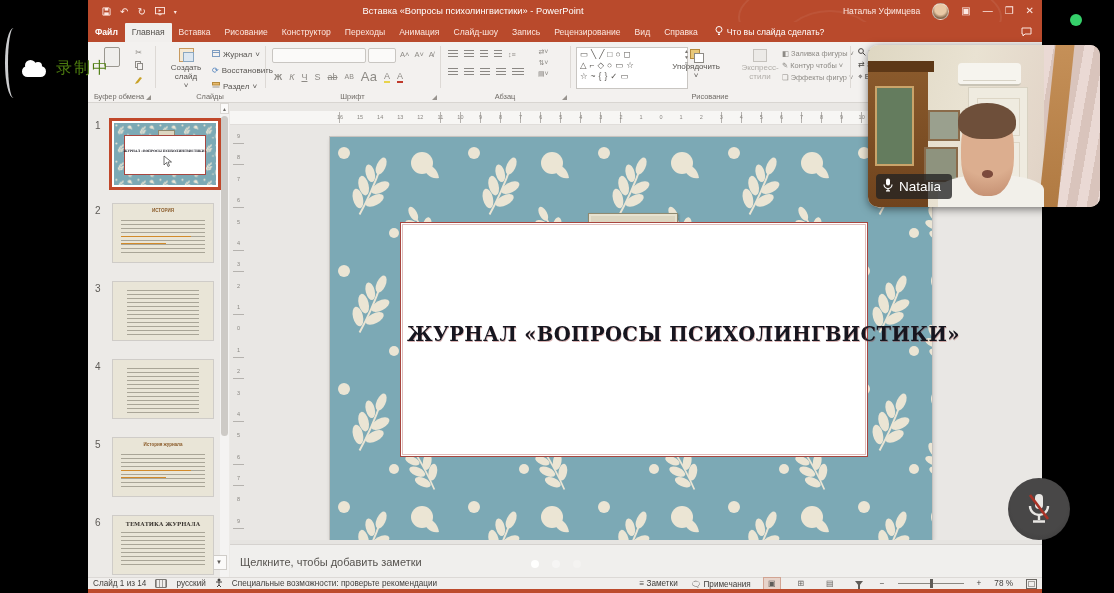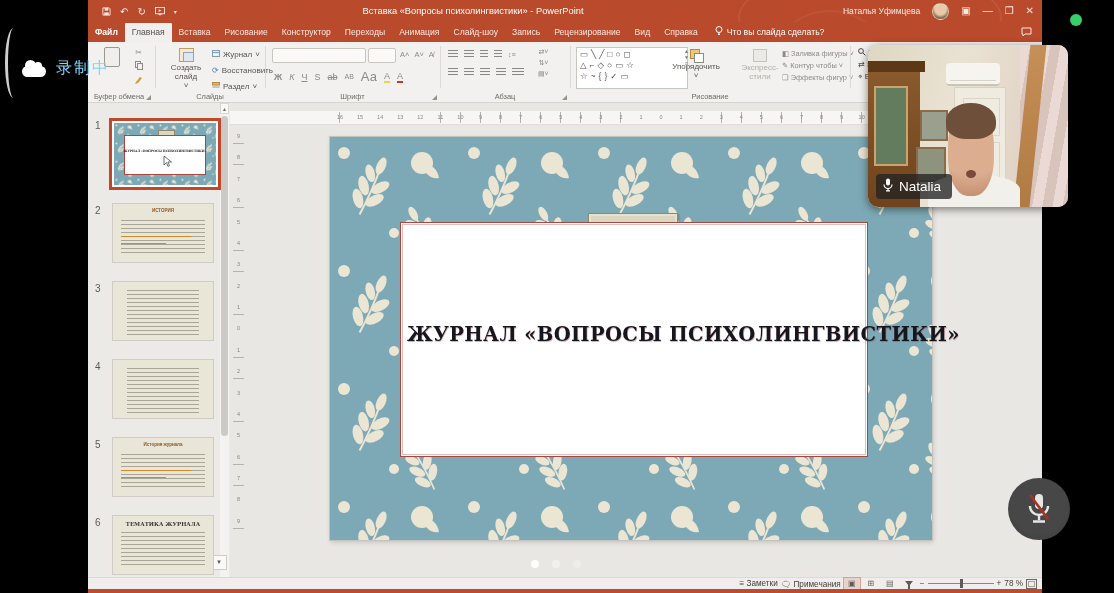--- a/index.html
+++ b/index.html
@@ -78,45 +78,45 @@
   .card::after{content:"";position:absolute;inset:1px;border:1px solid rgba(168,70,63,.35);}
   .deco-tab{position:absolute;left:258px;top:76px;width:88px;height:40px;background:#dcd6c1;border:1px solid #8f8a70;box-shadow:inset 0 0 0 2px #e7e2d0,1px 1px 2px rgba(0,0,0,.25);}
   .slide-title{position:absolute;left:6px;right:6px;top:100px;text-align:center;font-family:"DejaVu Serif",serif;font-weight:bold;font-size:19.5px;color:#16161f;letter-spacing:.4px;text-shadow:.6px .6px 0 rgba(150,40,40,.35);white-space:nowrap;}
   .subtitle-box{position:absolute;left:5px;right:5px;top:189px;height:25px;border:1px solid #c2bfba;display:flex;align-items:center;justify-content:center;font-size:11.5px;color:#4f4c48;}
 
   .notesbar{position:absolute;left:0;right:0;bottom:0;height:33px;background:#f0efed;border-top:1px solid #d5d2cf;box-shadow:0 -4px 0 #e6e4e1;display:flex;align-items:center;padding-left:10px;font-size:11px;color:#56534f;}
 
   
   .statusbar{position:absolute;left:0;right:0;bottom:4px;height:11px;background:#f0eeec;border-top:1px solid #dcd9d6;font-size:8.2px;color:#44413e;}
   .sb-left{position:absolute;left:5px;top:0;height:11px;display:flex;align-items:center;gap:9px;white-space:nowrap;}
-  .sb-right{position:absolute;right:5px;top:0;height:11px;display:flex;align-items:center;gap:3px;white-space:nowrap;}
+  .sb-right{position:absolute;right:5px;top:0;height:11px;display:flex;align-items:center;gap:13px;white-space:nowrap;}
   .kbicon{width:10px;height:7px;border:1px solid #7a7773;border-radius:1px;background:repeating-linear-gradient(to right,#a5a29e 0 1px,transparent 1px 3px);}
   .vb{width:16px;height:11px;display:flex;align-items:center;justify-content:center;font-size:8px;color:#5f5c58;}
   .vb.active{background:#e7d3ca;outline:1px solid #d2a493;}
   .funnel{width:0;height:0;border-left:4px solid transparent;border-right:4px solid transparent;border-top:5px solid #5f5c58;position:relative;}
   .funnel::after{content:"";position:absolute;left:-1px;top:-2px;width:2px;height:6px;background:#5f5c58;}
   .zslider{width:66px;height:1px;background:#8a8781;position:relative;}
   .zthumb{position:absolute;left:32px;top:-4px;width:3px;height:9px;background:#5f5c58;}
   .fit{width:9px;height:8px;border:1px solid #6b6864;position:relative;}
   .fit::after{content:"";position:absolute;inset:1px;border:1px solid #a5a29e;}
   .bottomstrip{position:absolute;left:0;right:0;bottom:0;height:4px;background:#bd4b2d;}
 
   
   .leftcurve{position:absolute;left:5px;top:28px;width:14px;height:70px;border-left:3px solid #cdced0;border-radius:50%/50%;}
-  .recpill{position:absolute;left:22px;top:58px;display:flex;align-items:center;gap:10px;color:#7dd3fc;}
+  .recpill{position:absolute;left:22px;top:58px;display:flex;align-items:center;gap:10px;color:#4d7c0f;}
   .cloud{position:relative;width:24px;height:11px;background:#fff;border-radius:8px;margin-top:6px;}
   .cloud::before{content:"";position:absolute;left:3px;top:-6px;width:11px;height:11px;background:#fff;border-radius:50%;}
   .cloud::after{content:"";position:absolute;left:12px;top:-4px;width:8px;height:8px;background:#fff;border-radius:50%;}
   .rectext{font-size:16px;letter-spacing:2px;font-family:"DejaVu Sans",sans-serif;}
   .greendot{position:absolute;left:1070px;top:14px;width:12px;height:12px;border-radius:50%;background:#35d06a;}
   .pagedots{position:absolute;left:531px;top:560px;display:flex;gap:13px;}
   .pagedots i{width:8px;height:8px;border-radius:50%;background:#fff;}
 
   
-  .cam{position:absolute;left:868px;top:45px;width:200px;height:162px;border-radius:10px;overflow:hidden;background:linear-gradient(105deg,#ded7c2,#e9e2d2 40%,#e3d6c9 70%,#d8c9bd);box-shadow:0 2px 8px rgba(0,0,0,.5);}
+  .cam{position:absolute;left:868px;top:45px;width:232px;height:162px;border-radius:10px;overflow:hidden;background:linear-gradient(105deg,#ded7c2,#e9e2d2 40%,#e3d6c9 70%,#d8c9bd);box-shadow:0 2px 8px rgba(0,0,0,.5);}
   .cam-curtain{position:absolute;right:0;top:0;width:24%;height:100%;background:repeating-linear-gradient(100deg,#ead9d4 0 10px,#d9c4bc 10px 20px);}
   .cam-wood{position:absolute;right:15%;top:0;width:8%;height:100%;background:linear-gradient(#c59058,#b07a42);transform:skewX(-6deg);}
   .cam-ac{position:absolute;left:39%;top:11%;width:27%;height:13%;background:#f6f4ee;border-radius:4px;border-bottom:2px solid #c9c4b6;}
   .cam-ac::after{content:"";position:absolute;left:8%;bottom:3px;width:84%;height:1px;background:#d8d3c6;}
   .cam-door{position:absolute;left:43%;top:26%;width:25%;height:74%;background:#efebe0;border:1px solid #d8d2c2;}
   .cam-door i{position:absolute;left:15%;width:70%;border:1px solid #ddd6c6;}
   .cam-cab{position:absolute;left:0;top:15%;width:26%;height:85%;background:linear-gradient(#8a5a2c,#6f431d);}
   .cam-cab::before{content:"";position:absolute;left:0;top:-6%;width:110%;height:8%;background:#5d3817;}
   .cam-cab i{position:absolute;left:12%;top:12%;width:58%;height:55%;background:#647c5e;border:2px solid #caa46a;}
   .cam-pic1{position:absolute;left:26%;top:40%;width:12%;height:17%;background:#9aa08e;border:2px solid #8a6b4a;}
@@ -473,23 +473,36 @@
       <div class="canvas-slide">
         <svg class="slidebg" width="602" height="403">
             <rect width="602" height="403" fill="url(#leafpat)"></rect>
           </svg>
         <div class="deco-tab"></div>
         <div class="card">
           <div class="slide-title">ЖУРНАЛ «ВОПРОСЫ ПСИХОЛИНГВИСТИКИ»</div>
         </div>
       </div>
 
+      <div class="notesbar">
+          <span>Щелкните, чтобы добавить заметки</span>
+        </div>
     </div>
 
     <div class="statusbar">
+      <div class="sb-left">
+        <span>Слайд 1 из 14</span>
+        <span class="kbicon"></span>
+        <span>русский</span>
+        <span><svg width="8" height="9" viewBox="0 0 8 9">
+              <circle cx="4" cy="2" r="1.5" fill="#44413e"></circle>
+              <path d="M1 4h6M4 4v3M4 7l-2 2M4 7l2 2" stroke="#44413e" fill="none"></path>
+            </svg></span>
+        <span>Специальные возможности: проверьте рекомендации</span>
+      </div>
       <div class="sb-right">
         <span><span>≡</span> <span>Заметки</span></span>
         <span><span>🗨</span> <span>Примечания</span></span>
         <span class="vb active">▣</span>
         <span class="vb">⊞</span>
         <span class="vb">▤</span>
         <span class="vb">
             <span class="funnel"></span>
           </span>
         <span>−</span>

